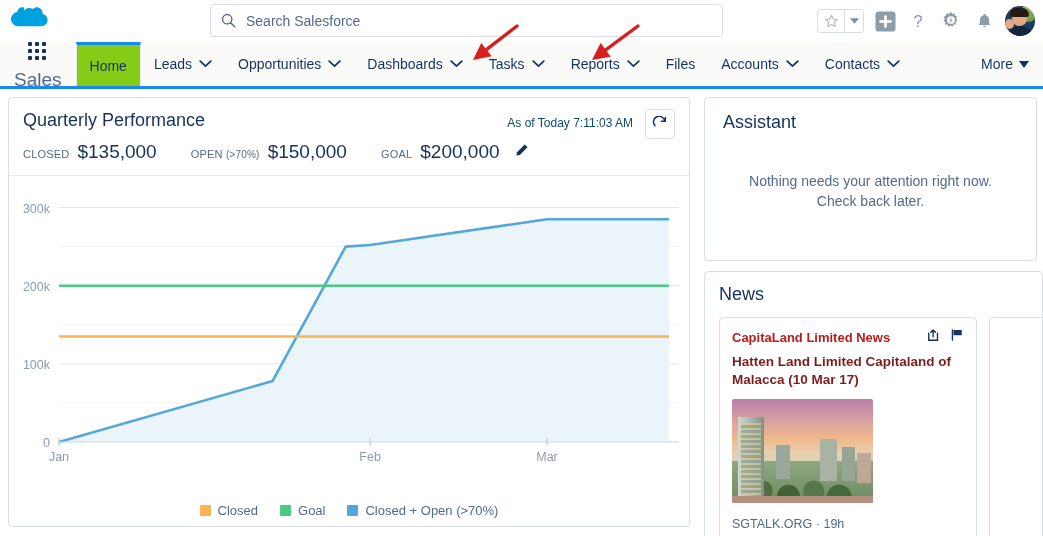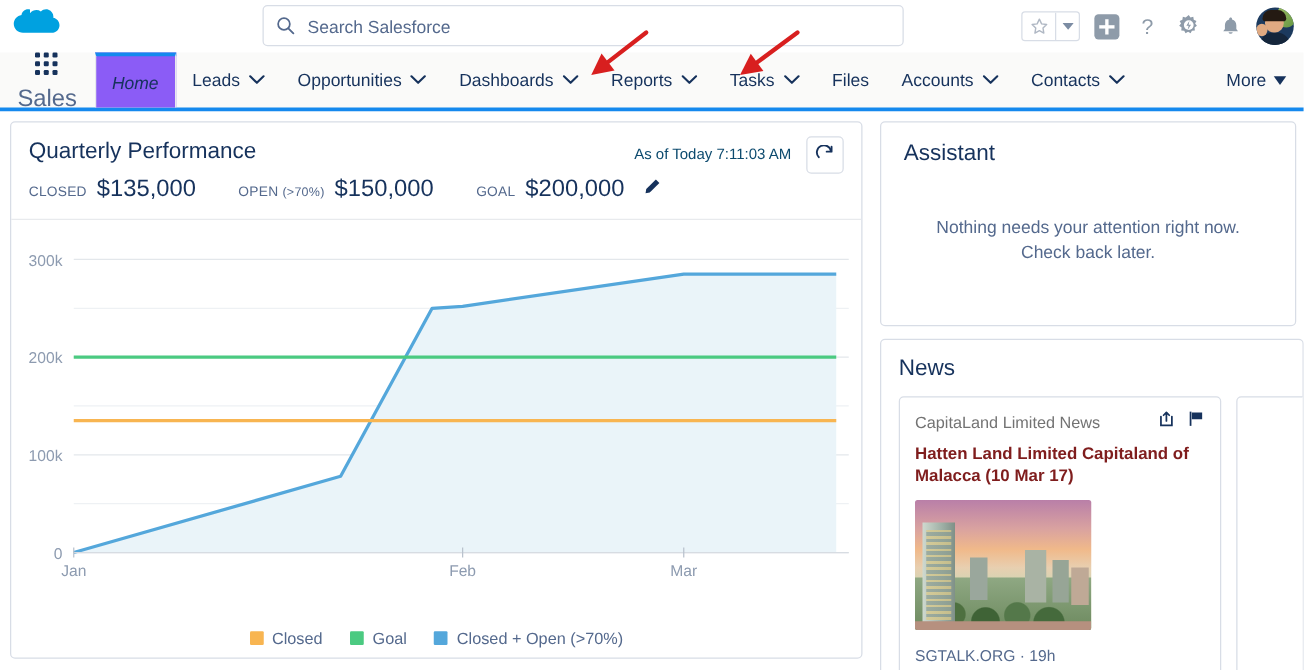--- a/index.html
+++ b/index.html
@@ -156,26 +156,25 @@
     align-items: center;
     gap: 7px;
     padding: 0 13px;
     font-size: 14px;
     color: #16325c;
     white-space: nowrap;
     cursor: pointer;
     position: relative;
   }
   .nav-item.active {
-    background: #8b5cf6;
+    background: #84cc16;
     border-top: 3px solid #1589ee;
     border-left: 1px solid #e6e9ec;
     border-right: 1px solid #e6e9ec;
     margin-top: 0px;
-    font-style: italic;
   }
   .nav-item .chev { display: flex; align-items: center; }
   .nav-more {
     margin-left: auto;
     padding-right: 14px;
     display: flex; align-items: center; gap: 6px;
     font-size: 14px; color: #16325c;
     cursor: pointer;
   }
   .tri-down {
@@ -275,21 +274,21 @@
   .news-track { display: flex; gap: 12px; }
   .news-item {
     flex: 0 0 258px;
     border: 1px solid #d8dde6;
     border-radius: 4px;
     padding: 10px 12px;
     background: #fff;
   }
   .news-item.partial { flex: 0 0 258px; }
   .ni-head { display: flex; align-items: center; justify-content: space-between; }
-  .ni-source { font-size: 13px; color: #737373; }
+  .ni-source { font-size: 13px; color: #b91c1c; font-weight: bold; }
   .ni-actions { display: flex; align-items: center; gap: 9px; }
   .ni-headline {
     margin-top: 7px;
     font-size: 13.5px; font-weight: bold; color: #7f1d1d; line-height: 1.33;
   }
   .ni-thumb {
     margin-top: 10px;
     width: 141px; height: 104px;
     border-radius: 2px;
     position: relative;
@@ -452,30 +451,30 @@
     <div class="nav-item">
       <span>Dashboards</span>
       <span class="chev">
         <svg width="13" height="8" viewBox="0 0 14 9">
             <path d="M1 1.2L7 7 13 1.2" fill="none" stroke="#16325c" stroke-width="1.9" stroke-linecap="round" stroke-linejoin="round"></path>
           </svg>
       </span>
     </div>
 
     <div class="nav-item">
-      <span>Reports</span>
+      <span>Tasks</span>
       <span class="chev">
         <svg width="13" height="8" viewBox="0 0 14 9">
             <path d="M1 1.2L7 7 13 1.2" fill="none" stroke="#16325c" stroke-width="1.9" stroke-linecap="round" stroke-linejoin="round"></path>
           </svg>
       </span>
     </div>
 
     <div class="nav-item">
-      <span>Tasks</span>
+      <span>Reports</span>
       <span class="chev">
         <svg width="13" height="8" viewBox="0 0 14 9">
             <path d="M1 1.2L7 7 13 1.2" fill="none" stroke="#16325c" stroke-width="1.9" stroke-linecap="round" stroke-linejoin="round"></path>
           </svg>
       </span>
     </div>
 
     <div class="nav-item">
       <span>Files</span>
     </div>

